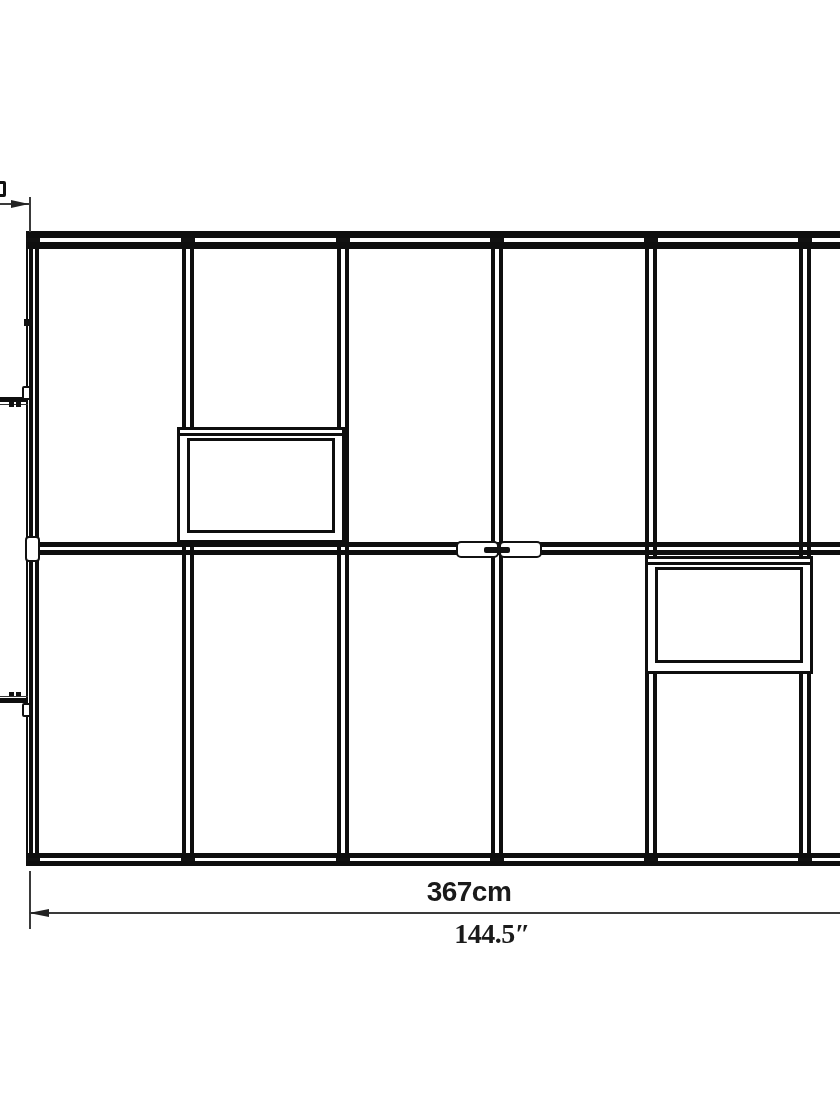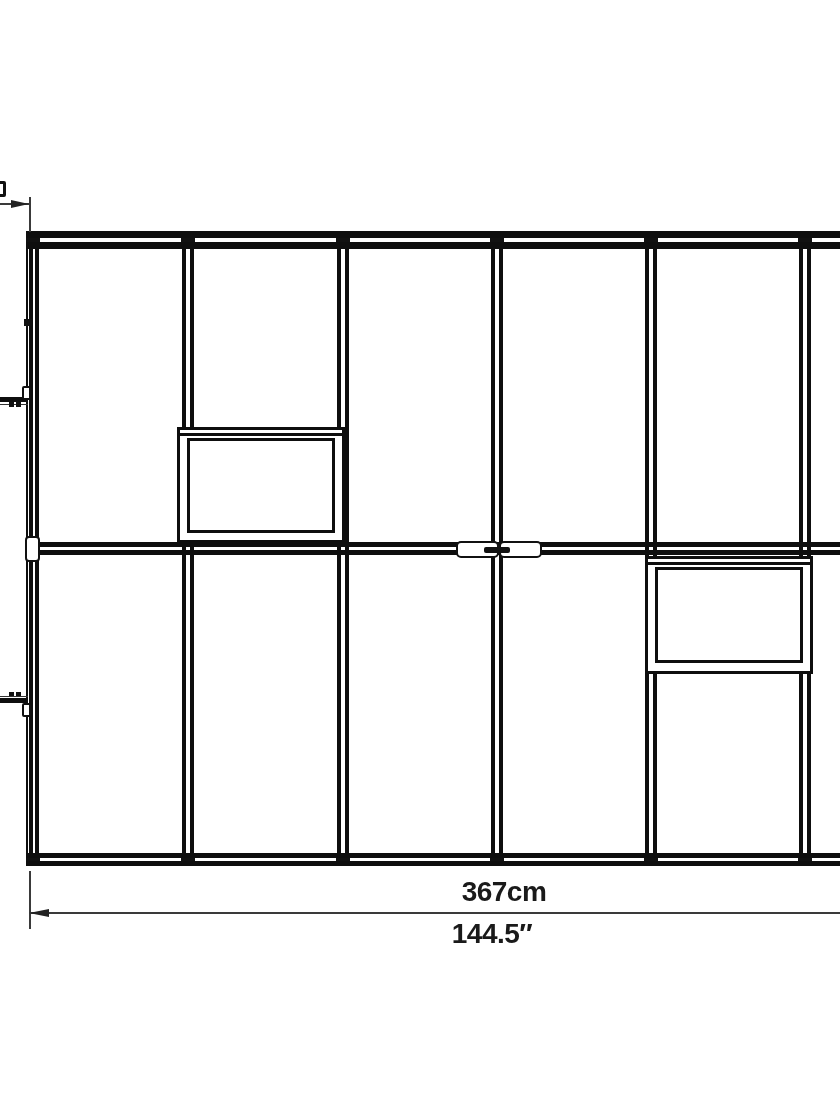--- a/index.html
+++ b/index.html
@@ -120,17 +120,17 @@
     <div class="plate" style="left:-6px;top:181px;width:12px;height:16px;border-width:3px;border-radius:2px;"></div>
     <div class="dimline" style="left:0;top:203px;width:29px;height:2px;"></div>
     <div class="arrow arrow-right" style="left:11px;top:200px;"></div>
     <div class="dimline" style="left:29px;top:197px;width:2px;height:35px;"></div>
   </div>
 
   <div>
     <div class="dimline" style="left:29px;top:871px;width:2px;height:58px;"></div>
     <div class="dimline" style="left:29px;top:912px;width:811px;height:2px;"></div>
     <div class="arrow arrow-left" style="left:29px;top:909px;"></div>
-    <div class="dim-label" style="left:504px;top:876px;">367cm</div>
-    <div class="dim-label" style="left:492px;top:918px;">144.5″</div>
+    <div class="dim-label" style="left:469px;top:876px;">367cm</div>
+    <div class="dim-label" style="left:492px;top:918px;font-family:Liberation Serif, serif;">144.5″</div>
   </div>
 
 </div>
 
 </body></html>

